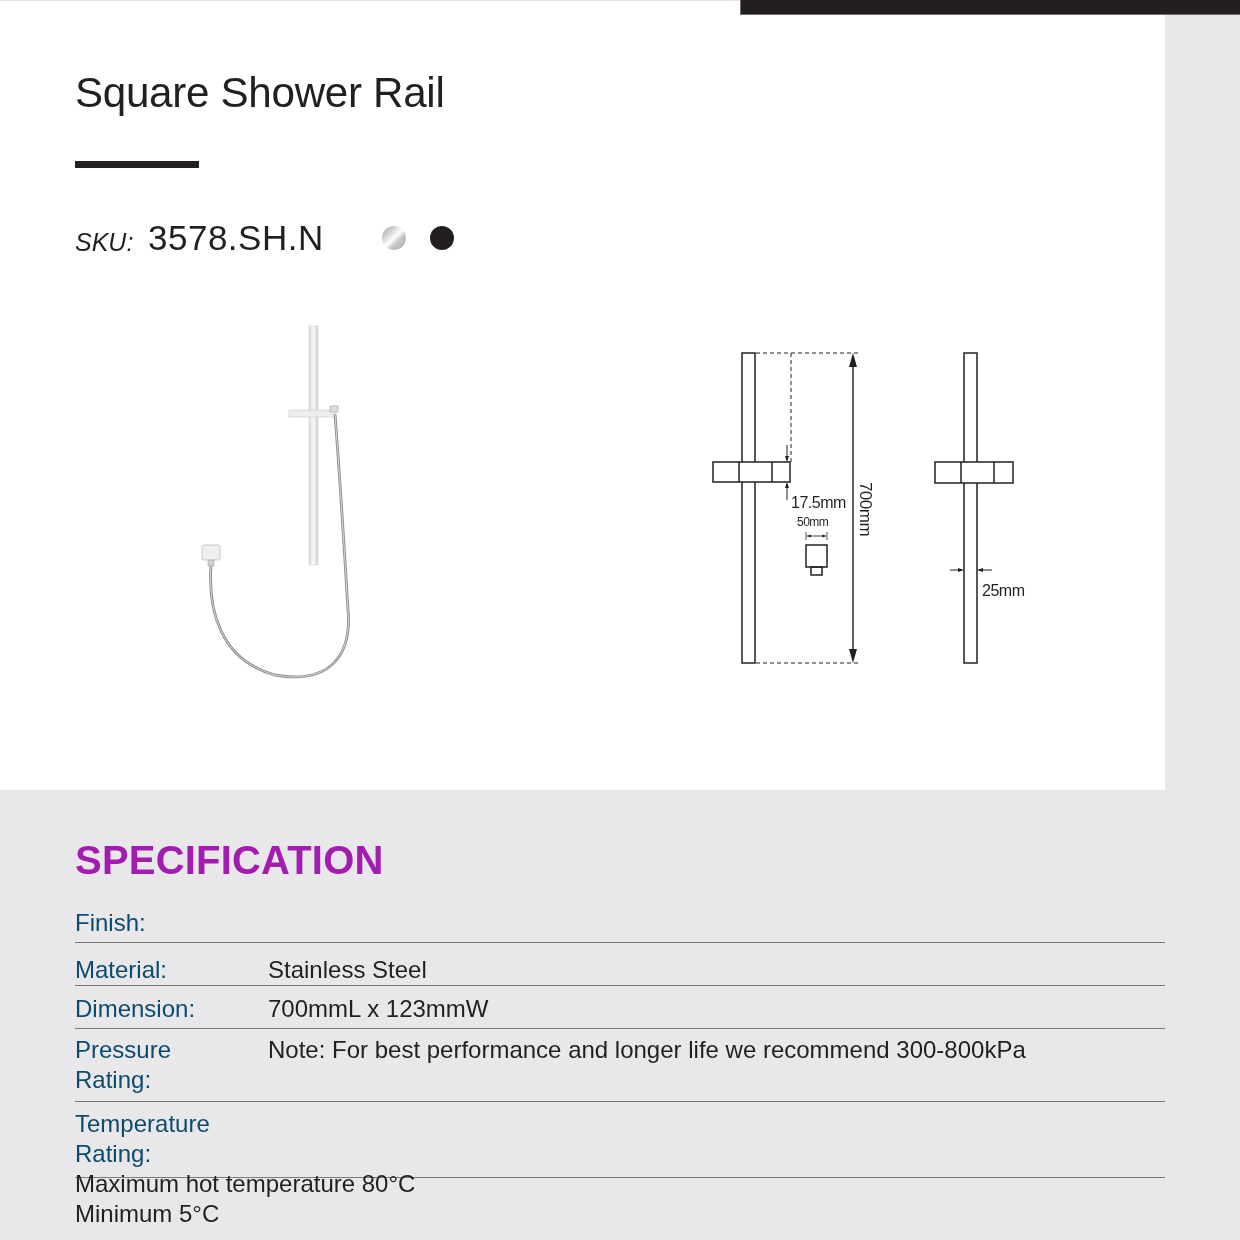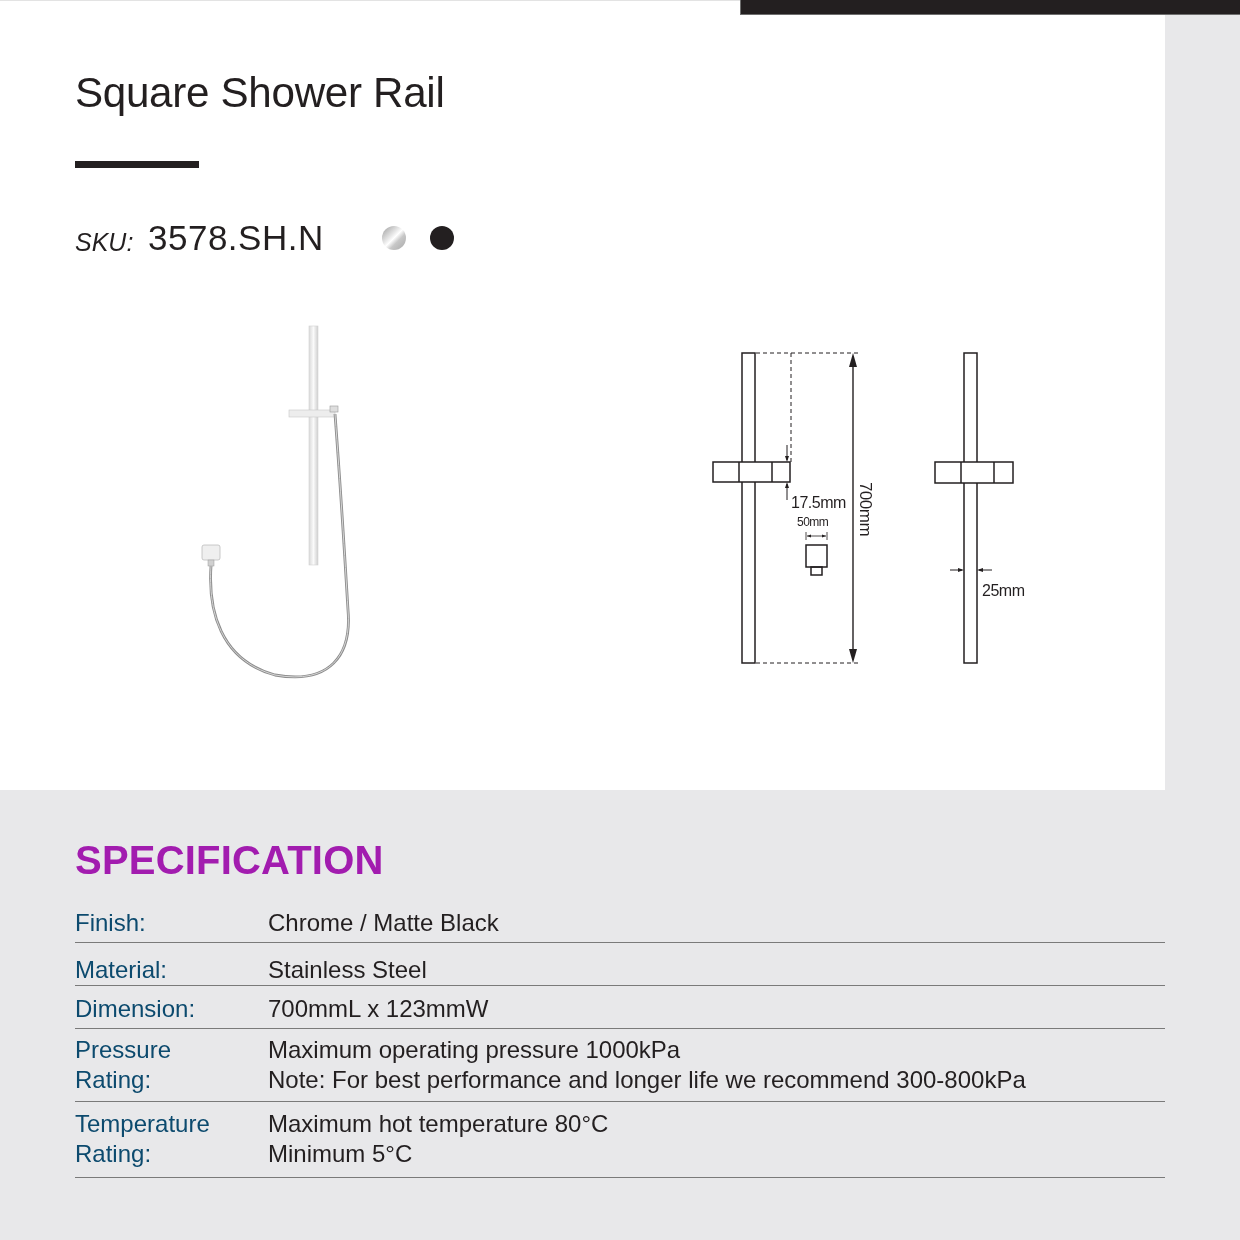--- a/index.html
+++ b/index.html
@@ -70,21 +70,21 @@
     }
     .spec-key {
       width: 193px; font-size: 24px; line-height: 30px; color: #0c4a6e; white-space: pre-line;
     }
     .spec-val { flex: 1; font-size: 24px; line-height: 30px; color: #231f20; }
     .spec-val div { white-space: nowrap; }
     .r1 { height: 38px; padding-top: 3px; }
     .r2 { height: 43px; padding-top: 8px; align-items: flex-end; }
     .r3 { height: 43px; padding-top: 8px; }
     .r4 { height: 73px; padding-top: 6px; }
-    .r5 { height: 76px; padding-top: 7px; }
+    .r5 { height: 76px; padding-top: 7px; flex-direction: column; }
   </style>
 </head>
 <body>
 
 <div class="top-hairline"></div>
 <div class="white-panel"></div>
 <div class="top-bar"></div>
 <div class="right-strip"></div>
 
 <h1 class="title">Square Shower Rail</h1>
@@ -168,41 +168,37 @@
   <line x1="59" y1="230" x2="72" y2="230" stroke="#231f20" stroke-width="1"></line>
   <polygon points="57,230 63,228 63,232" fill="#231f20"></polygon>
 </svg>
 <span class="dim-label dim-25">25mm</span>
 
 <h2 class="spec-heading">SPECIFICATION</h2>
 
 <div class="spec-table">
   <div class="spec-row r1">
     <div class="spec-key">Finish:</div>
-    <div class="spec-val">
-      <div>Chrome / Matte Black</div>
-    </div>
   </div>
   <div class="spec-row r2">
     <div class="spec-key">Material:</div>
     <div class="spec-val">
       <div>Stainless Steel</div>
     </div>
   </div>
   <div class="spec-row r3">
     <div class="spec-key">Dimension:</div>
     <div class="spec-val">
       <div>700mmL x 123mmW</div>
     </div>
   </div>
   <div class="spec-row r4">
     <div class="spec-key">Pressure
 Rating:</div>
     <div class="spec-val">
-      <div>Maximum operating pressure 1000kPa</div>
       <div>Note: For best performance and longer life we recommend 300-800kPa</div>
     </div>
   </div>
   <div class="spec-row r5">
     <div class="spec-key">Temperature
 Rating:</div>
     <div class="spec-val">
       <div>Maximum hot temperature 80°C</div>
       <div>Minimum 5°C</div>
     </div>

